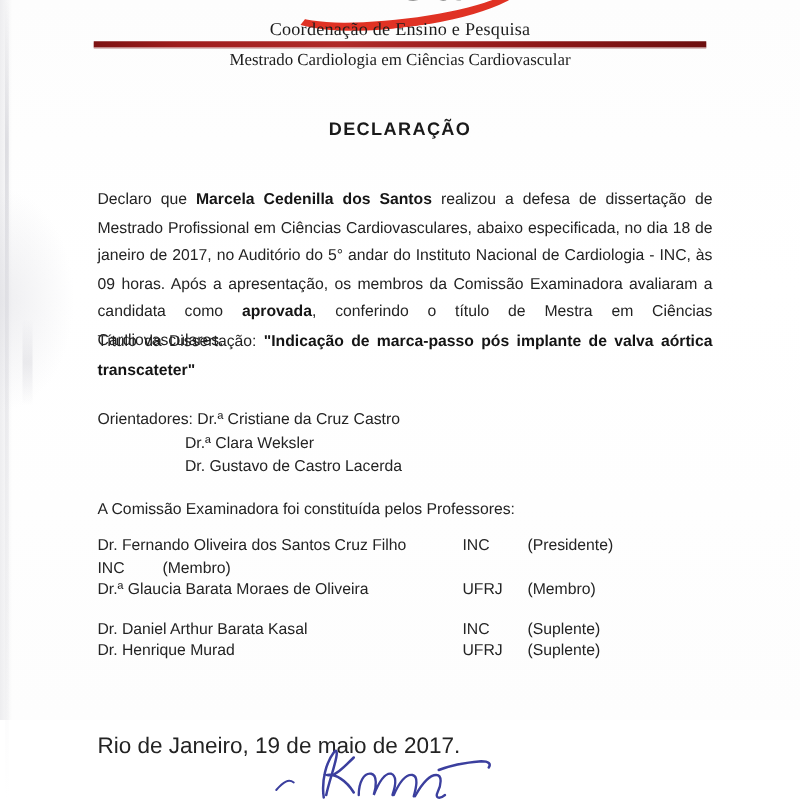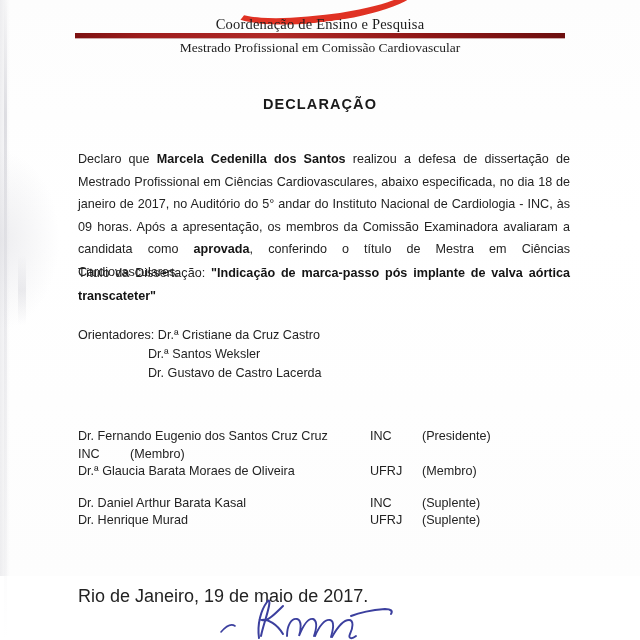--- a/index.html
+++ b/index.html
@@ -208,50 +208,51 @@
     <div class="logo-wrap">
       <div class="logo">
         <div class="logo-letters">INCa</div>
         <div class="logo-swoosh"></div>
 
       </div>
     </div>
 
     <div class="header-line1">Coordenação de Ensino e Pesquisa</div>
     <div class="header-rule"></div>
-    <div class="header-line2">Mestrado Profissional em Comissão Cardiovascular</div>
+    <div class="header-line2">Mestrado Cardiologia em Ciências Cardiovascular</div>
   </div>
 
   <div class="doc-title">DECLARAÇÃO</div>
 
   <div class="body-block paragraph">
     <span>Declaro que </span><b>Marcela Cedenilla dos Santos</b><span> realizou a defesa de dissertação de Mestrado Profissional em Ciências Cardiovasculares, abaixo especificada, no dia 18 de janeiro de 2017, no Auditório do 5° andar do Instituto Nacional de Cardiologia - INC, às 09 horas. Após a apresentação, os membros da Comissão Examinadora avaliaram a candidata como </span><b>aprovada</b><span>, conferindo o título de Mestra em Ciências Cardiovasculares.</span>
   </div>
 
   <div class="body-block thesis">
     <span>Título da Dissertação: </span><span class="thesis-title">"Indicação de marca-passo pós implante de valva aórtica transcateter"</span>
   </div>
 
   <div class="body-block advisors">
     <div>
       <span>Orientadores: </span><span>Dr.ª Cristiane da Cruz Castro</span>
     </div>
     <div class="adv-indent">
-      <span>Dr.ª Santos Weksler</span>
+      <span>Dr.ª Clara Weksler</span>
     </div>
     <div class="adv-indent">
       <span>Dr. Gustavo de Castro Lacerda</span>
     </div>
   </div>
 
+  <div class="body-block committee-intro">A Comissão Examinadora foi constituída pelos Professores:</div>
 
   <div class="body-block committee">
 
     <div class="com-row">
-      <span class="com-name">Dr. Fernando Eugenio dos Santos Cruz Cruz</span>
+      <span class="com-name">Dr. Fernando Oliveira dos Santos Cruz Filho</span>
       <span class="com-inst">INC</span>
       <span class="com-role">(Presidente)</span>
     </div>
 
     <div class="com-row">
       <span class="com-inst">INC</span>
       <span class="com-role">(Membro)</span>
     </div>
 
     <div class="com-row">

